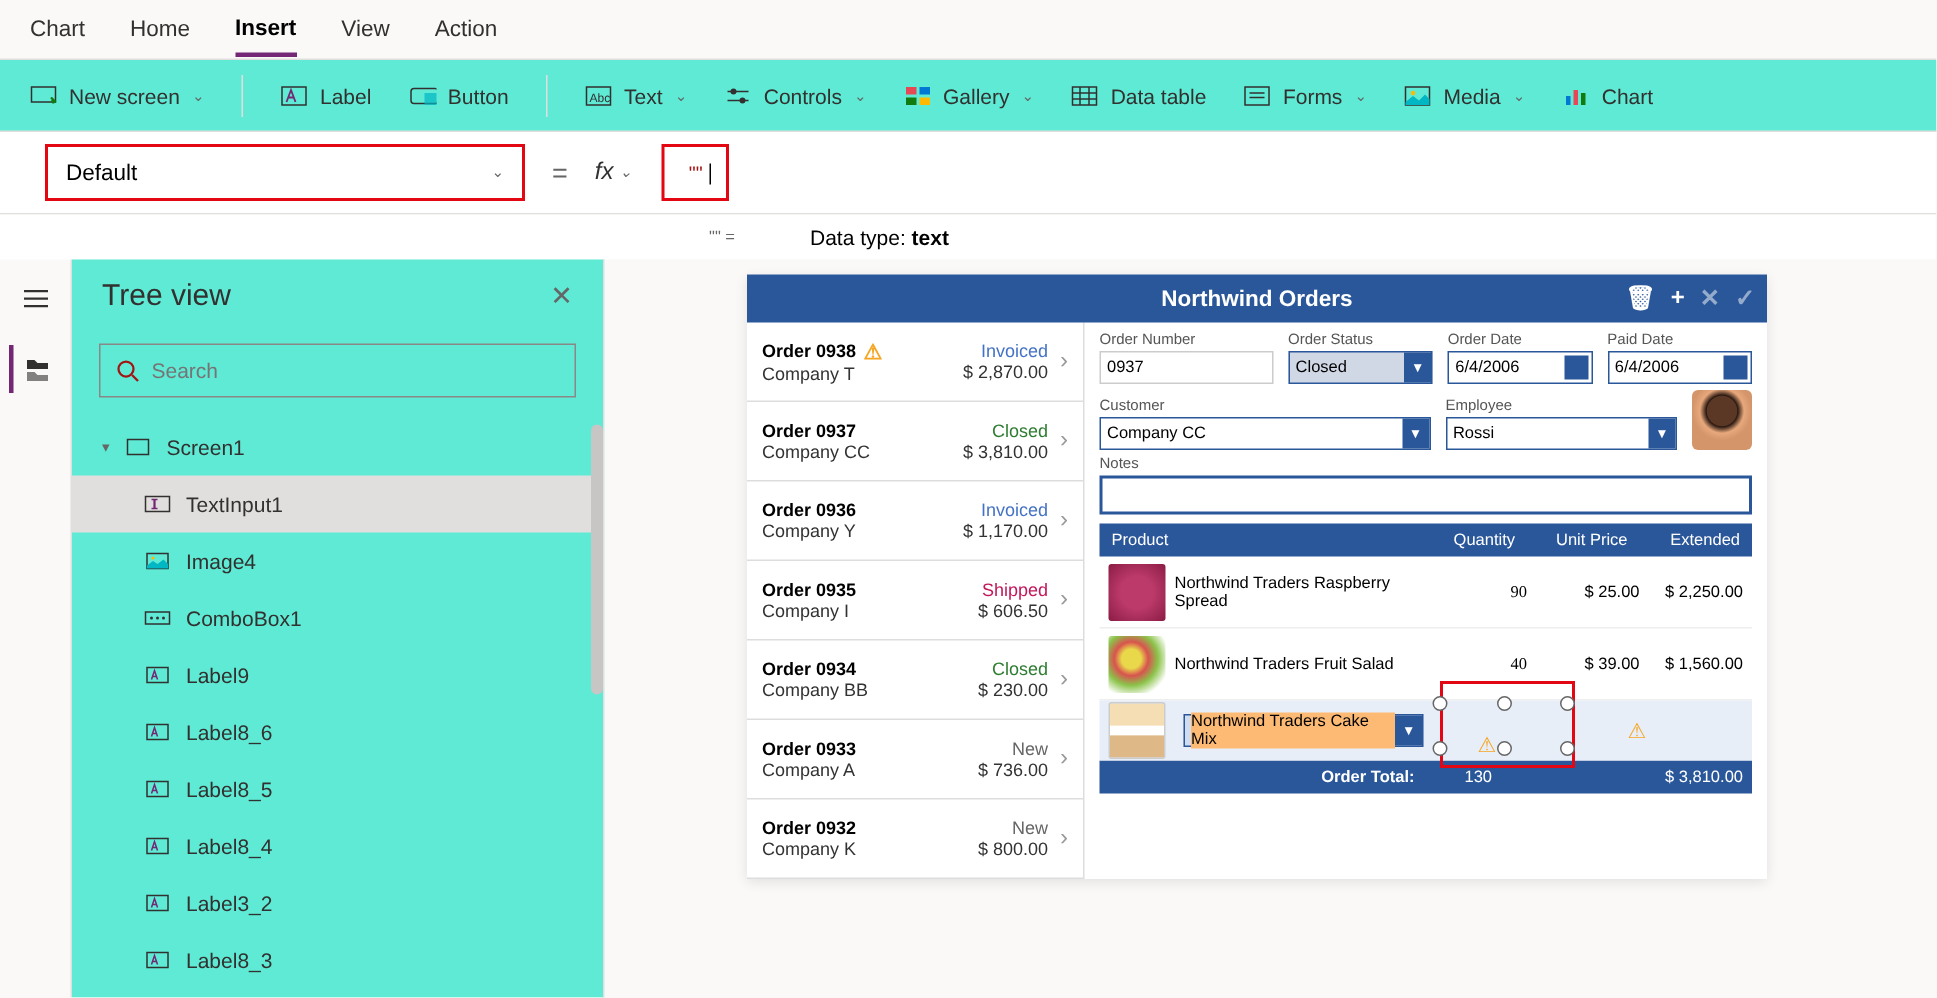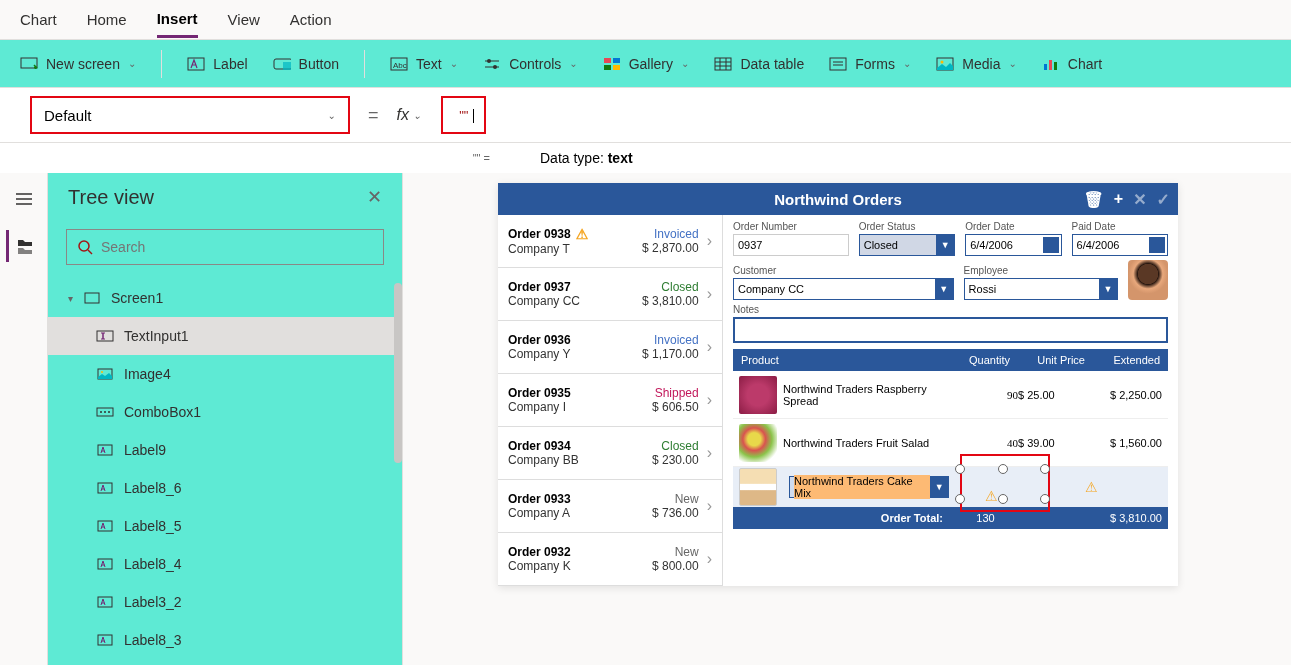--- a/index.html
+++ b/index.html
@@ -94,21 +94,21 @@
 .prod-header .ph-qty { width: 65px; text-align: right; }
 .prod-header .ph-price { width: 75px; text-align: right; }
 .prod-header .ph-ext { width: 75px; text-align: right; }
 .prod-row { display: flex; align-items: center; height: 48px; border-bottom: 1px solid #eee; font-size: 11px; }
 .prod-img { width: 38px; height: 38px; border-radius: 2px; margin: 0 6px; }
 .prod-img.raspberry { background: radial-gradient(circle, #bc3a6a 40%, #8a1c44 100%); }
 .prod-img.salad { background: radial-gradient(ellipse at 40% 40%, #e8d84a 20%, #d9534f 35%, #8bc34a 55%, #fff 80%); }
 .prod-img.cake { background: linear-gradient(#f5deb3 40%, #fff 42%, #fff 58%, #deb887 60%); border: 1px solid #ccc; }
 .prod-name { flex: 1; font-size: 11px; }
 .prod-qty { width: 65px; text-align: right; font-family: Liberation Serif, serif; }
-.prod-price { width: 75px; }
+.prod-price { width: 75px; text-align: right; }
 .prod-ext { width: 75px; text-align: right; padding-right: 6px; }
 
 .prod-new-row { display: flex; align-items: center; height: 40px; background: #e8eef7; position: relative; }
 .prod-new-select { flex: 1; margin: 0 6px; height: 22px; border: 1px solid #2a579a; display: flex; align-items: center; padding: 0 4px; font-size: 11px; background: #d0dcf0; justify-content: space-between; position: relative; }
 .prod-new-select .dd { width: 18px; height: 20px; background: #2a579a; color: #fff; display: flex; align-items: center; justify-content: center; margin-right: -4px; font-size: 9px; }
 .selection-handles { position: absolute; border: 2px solid #e30613; pointer-events: none; }
 .handle { position: absolute; width: 10px; height: 10px; background: #fff; border: 1px solid #666; border-radius: 50%; }
 
 .order-total { background: #2a579a; color: #fff; height: 22px; display: flex; align-items: center; font-size: 11px; }
 .order-total .ot-label { flex: 1; text-align: right; padding-right: 10px; font-weight:600;}

